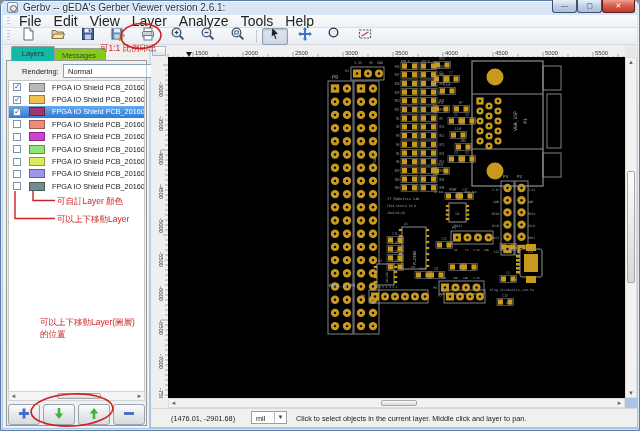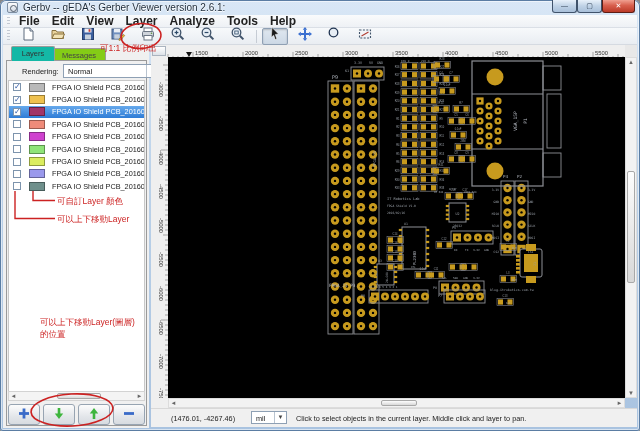--- a/index.html
+++ b/index.html
@@ -13,21 +13,21 @@
        background:linear-gradient(#fdfdfd,#cfd8e4);border:1px solid #7d8ea2;box-sizing:border-box;}
   #app-icon:before{content:"";position:absolute;left:2px;top:2px;width:5px;height:5px;border-radius:50%;border:1px solid #55606e;}
   #title-text{position:absolute;left:23px;top:2px;font-size:10px;color:#1d2b3a;text-shadow:0 0 3px #fff,0 1px 0 #fff;white-space:nowrap;}
   #win-controls{position:absolute;right:5px;top:0;height:13px;display:flex;}
   .wbtn{width:25px;height:13px;margin-left:0;border:1px solid #40536b;border-top:none;box-sizing:border-box;
         background:linear-gradient(#e8f1fa,#bfd2e6 50%,#a9c0da);color:#2c3e52;font-size:7px;line-height:12px;text-align:center;border-radius:0 0 3px 3px;}
   .wbtn.close{width:33px;background:linear-gradient(#f0a091,#d8604e 45%,#bb3a28);color:#fff;border-color:#5e1d14;}
   
   #menubar{position:absolute;left:3px;right:3px;top:15px;height:13px;background:linear-gradient(#fafbfc,#eef1f5);border-bottom:1px solid #dadfe6;display:flex;align-items:center;padding-left:10px;box-sizing:border-box;}
   .grip{position:absolute;left:4px;top:2px;bottom:2px;width:3px;background:repeating-linear-gradient(#c3c9d2 0 1px,transparent 1px 3px);}
-  .menu-item{font-size:12px;color:#222;padding:0 6px;height:12px;line-height:12px;font-weight:bold;}
+  .menu-item{font-size:14px;color:#222;padding:0 6px;height:12px;line-height:12px;}
   
   #toolbar{position:absolute;left:3px;right:3px;top:28px;height:17px;background:linear-gradient(#f7f9fb,#e9edf2);border-bottom:1px solid #d5dae1;display:flex;align-items:center;padding-left:12px;box-sizing:border-box;}
   .tbtn{width:24px;height:15px;margin-right:4px;display:flex;align-items:center;justify-content:center;border:1px solid transparent;border-radius:2px;}
   .tbtn.pressed{border-color:#8fa0b4;background:linear-gradient(#dfe7f0,#cdd9e6);box-shadow:inset 0 1px 2px rgba(0,0,0,.2);}
   .tsep{width:1px;height:13px;background:#c6ccd4;margin:0 5px 0 1px;}
   
   #sidebar{position:absolute;left:3px;top:45px;width:146px;bottom:3px;background:#f0f0f0;}
   .tab{position:absolute;top:1px;height:14px;font-size:7.5px;line-height:14px;text-align:center;color:#333;
        border:1px solid #9a9a9a;border-bottom:none;border-radius:2px 2px 0 0;box-sizing:border-box;}
   #tab-layers{left:8px;width:44px;background:#14b8a6;z-index:2;height:15px;}
@@ -1075,21 +1075,21 @@
       <div class="sb-thumb"></div>
     </div>
     <div id="hscroll-gap"></div>
     <div id="canvas-hscroll">
       <span class="sb-arrow" style="left:0;">◄</span>
       <span class="sb-arrow" style="right:0;">►</span>
       <div class="sb-thumb"></div>
     </div>
 
     <div id="statusbar">
-      <span id="status-coords">(1476.01, -4267.46)</span>
+      <span id="status-coords">(1476.01, -2901.68)</span>
       <div id="units-select">
         <span id="units-value">mil</span>
         <span id="units-arrow">▼</span>
       </div>
       <span id="status-hint">Click to select objects in the current layer. Middle click and layer to pan.</span>
     </div>
 
     <div class="annot" id="print-note">可1:1 比例印出</div>
     <div class="annot" id="color-note">可自訂Layer 顏色</div>
     <div class="annot" id="hide-note">可以上下移動Layer</div>

